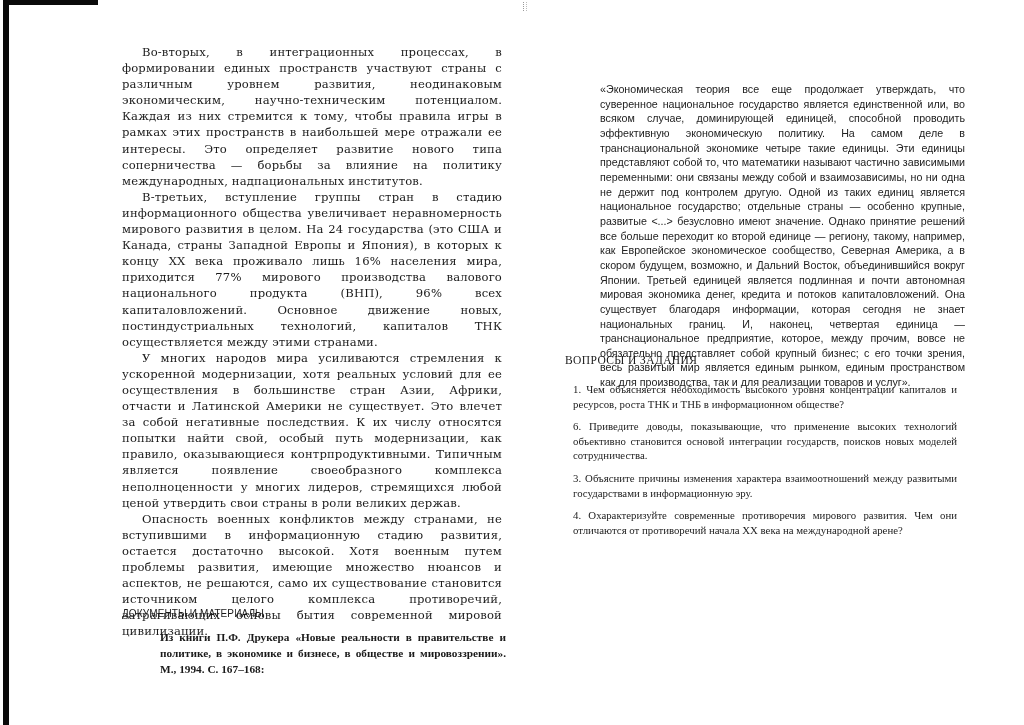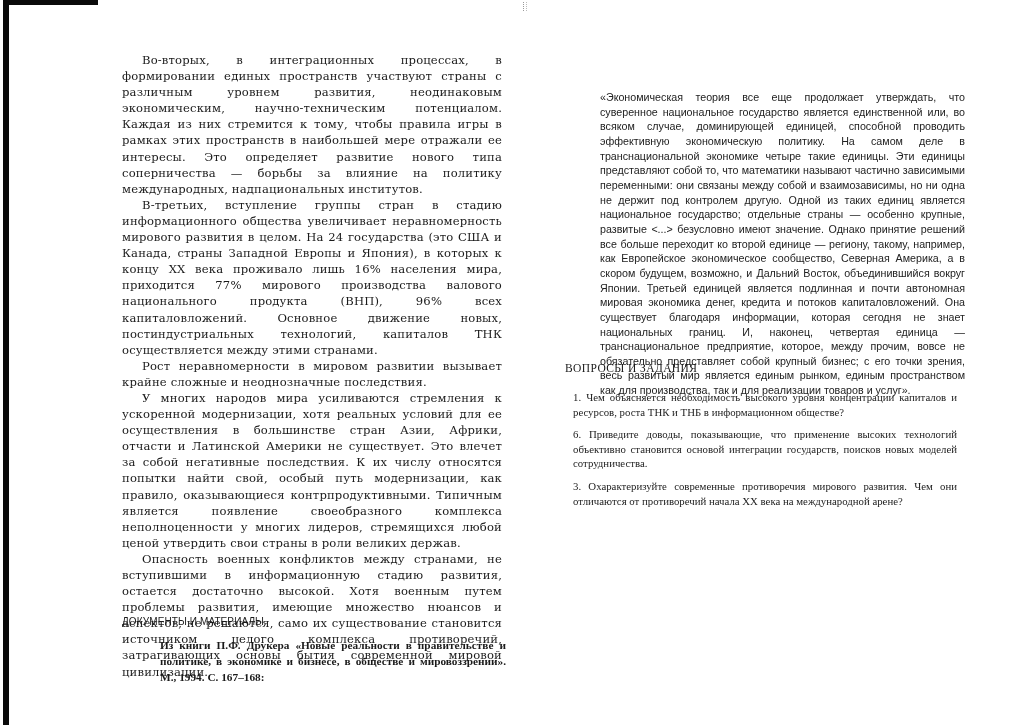--- a/index.html
+++ b/index.html
@@ -11,21 +11,21 @@
   .scan-edge-left {
     position: absolute; left: 3px; top: 0; width: 6px; height: 725px; background: #0a0a0a;
   }
   .scan-edge-top {
     position: absolute; left: 3px; top: 0; width: 95px; height: 5px; background: #0a0a0a;
   }
   .gutter-mark {
     position: absolute; left: 523px; top: 2px; width: 2px; height: 9px;
     border-left: 1px dotted #999; border-right: 1px dotted #bbb;
   }
-  .page { position: absolute; top: 12px; height: 587px; }
+  .page { position: absolute; top: 4px; height: 587px; }
   .page-left { left: 10px; width: 510px; }
   .page-right { left: 530px; width: 494px; }
 
   .col-left {
     position: absolute; left: 112px; top: 40px; width: 380px;
     font-family: "DejaVu Serif", "Liberation Serif", serif;
     font-size: 11.6px; line-height: 16.1px; text-align: justify;
     letter-spacing: 0.15px;
   }
   .col-left p { margin: 0; text-indent: 20px; hyphens: auto; }
@@ -66,32 +66,32 @@
 <body>
 
 <div class="scan-edge-left"></div>
 <div class="scan-edge-top"></div>
 <div class="gutter-mark"></div>
 
 <div class="page page-left">
   <div class="col-left" lang="ru">
     <p>Во-вторых, в интеграционных процессах, в формировании единых пространств участвуют страны с различным уровнем развития, неодинаковым экономическим, научно-техническим потенциалом. Каждая из них стремится к тому, чтобы правила игры в рамках этих пространств в наибольшей мере отражали ее интересы. Это определяет развитие нового типа соперничества — борьбы за влияние на политику международных, надпациональных институтов.</p>
     <p>В-третьих, вступление группы стран в стадию информационного общества увеличивает неравномерность мирового развития в целом. На 24 государства (это США и Канада, страны Западной Европы и Япония), в которых к концу XX века проживало лишь 16% населения мира, приходится 77% мирового производства валового национального продукта (ВНП), 96% всех капиталовложений. Основное движение новых, постиндустриальных технологий, капиталов ТНК осуществляется между этими странами.</p>
-    <p>Рост неравномерности в мировом развитии вызывает крайне сложные и неоднозначные последствия.</p>
     <p>У многих народов мира усиливаются стремления к ускоренной модернизации, хотя реальных условий для ее осуществления в большинстве стран Азии, Африки, отчасти и Латинской Америки не существует. Это влечет за собой негативные последствия. К их числу относятся попытки найти свой, особый путь модернизации, как правило, оказывающиеся контрпродуктивными. Типичным является появление своеобразного комплекса неполноценности у многих лидеров, стремящихся любой ценой утвердить свои страны в роли великих держав.</p>
     <p>Опасность военных конфликтов между странами, не вступившими в информационную стадию развития, остается достаточно высокой. Хотя военным путем проблемы развития, имеющие множество нюансов и аспектов, не решаются, само их существование становится источником целого комплекса противоречий, затрагивающих основы бытия современной мировой цивилизации.</p>
   </div>
   <div class="section-title-left">ДОКУМЕНТЫ И МАТЕРИАЛЫ</div>
   <div class="source-ref" lang="ru">Из книги П.Ф. Друкера «Новые реальности в правительстве и политике, в экономике и бизнесе, в обществе и мировоззрении». М., 1994. С. 167–168:</div>
   <div class="page-number">206</div>
 </div>
 
 <div class="page page-right">
   <div class="col-right" lang="ru">
     <p>«Экономическая теория все еще продолжает утверждать, что суверенное национальное государство является единственной или, во всяком случае, доминирующей единицей, способной проводить эффективную экономическую политику. На самом деле в транснациональной экономике четыре такие единицы. Эти единицы представляют собой то, что математики называют частично зависимыми переменными: они связаны между собой и взаимозависимы, но ни одна не держит под контролем другую. Одной из таких единиц является национальное государство; отдельные страны — особенно крупные, развитые &lt;...&gt; безусловно имеют значение. Однако принятие решений все больше переходит ко второй единице — региону, такому, например, как Европейское экономическое сообщество, Северная Америка, а в скором будущем, возможно, и Дальний Восток, объединившийся вокруг Японии. Третьей единицей является подлинная и почти автономная мировая экономика денег, кредита и потоков капиталовложений. Она существует благодаря информации, которая сегодня не знает национальных границ. И, наконец, четвертая единица — транснациональное предприятие, которое, между прочим, вовсе не обязательно представляет собой крупный бизнес; с его точки зрения, весь развитый мир является единым рынком, единым пространством как для производства, так и для реализации товаров и услуг».</p>
   </div>
   <div class="section-title-right">ВОПРОСЫ И ЗАДАНИЯ</div>
   <div class="questions" lang="ru">
     <p>1. Чем объясняется необходимость высокого уровня концентрации капиталов и ресурсов, роста ТНК и ТНБ в информационном обществе?</p>
     <p>6. Приведите доводы, показывающие, что применение высоких технологий объективно становится основой интеграции государств, поисков новых моделей сотрудничества.</p>
-    <p>3. Охарактеризуйте современные противоречия мирового развития. Чем они отличаются от противоречий начала XX века на международной арене?</p>
+    <p>3. Объясните причины изменения характера взаимоотношений между развитыми государствами в информационную эру.</p>
+    <p>4. Охарактеризуйте современные противоречия мирового развития. Чем они отличаются от противоречий начала XX века на международной арене?</p>
   </div>
 </div>
 
 </body></html>

